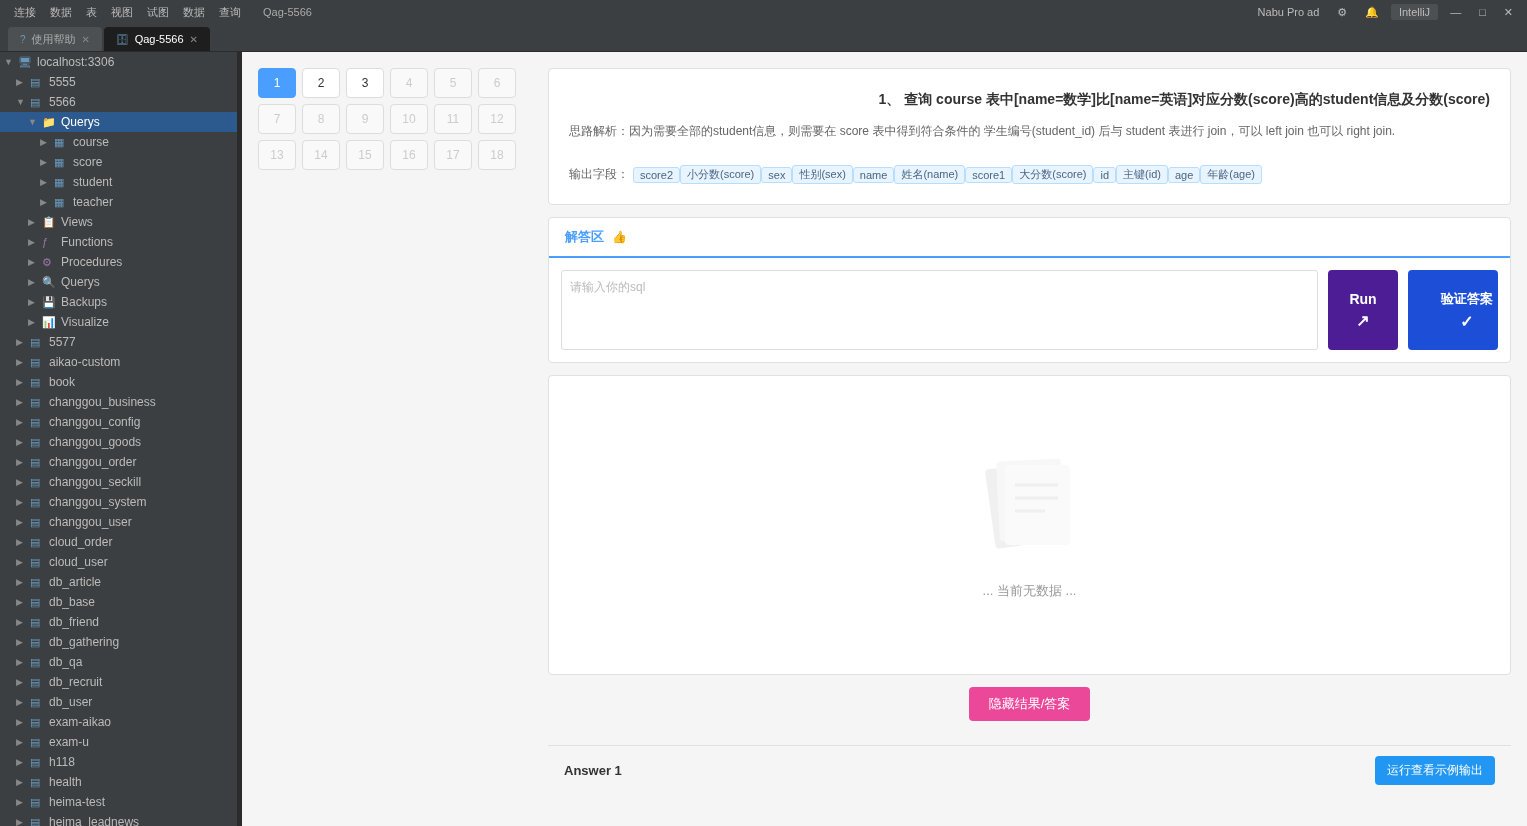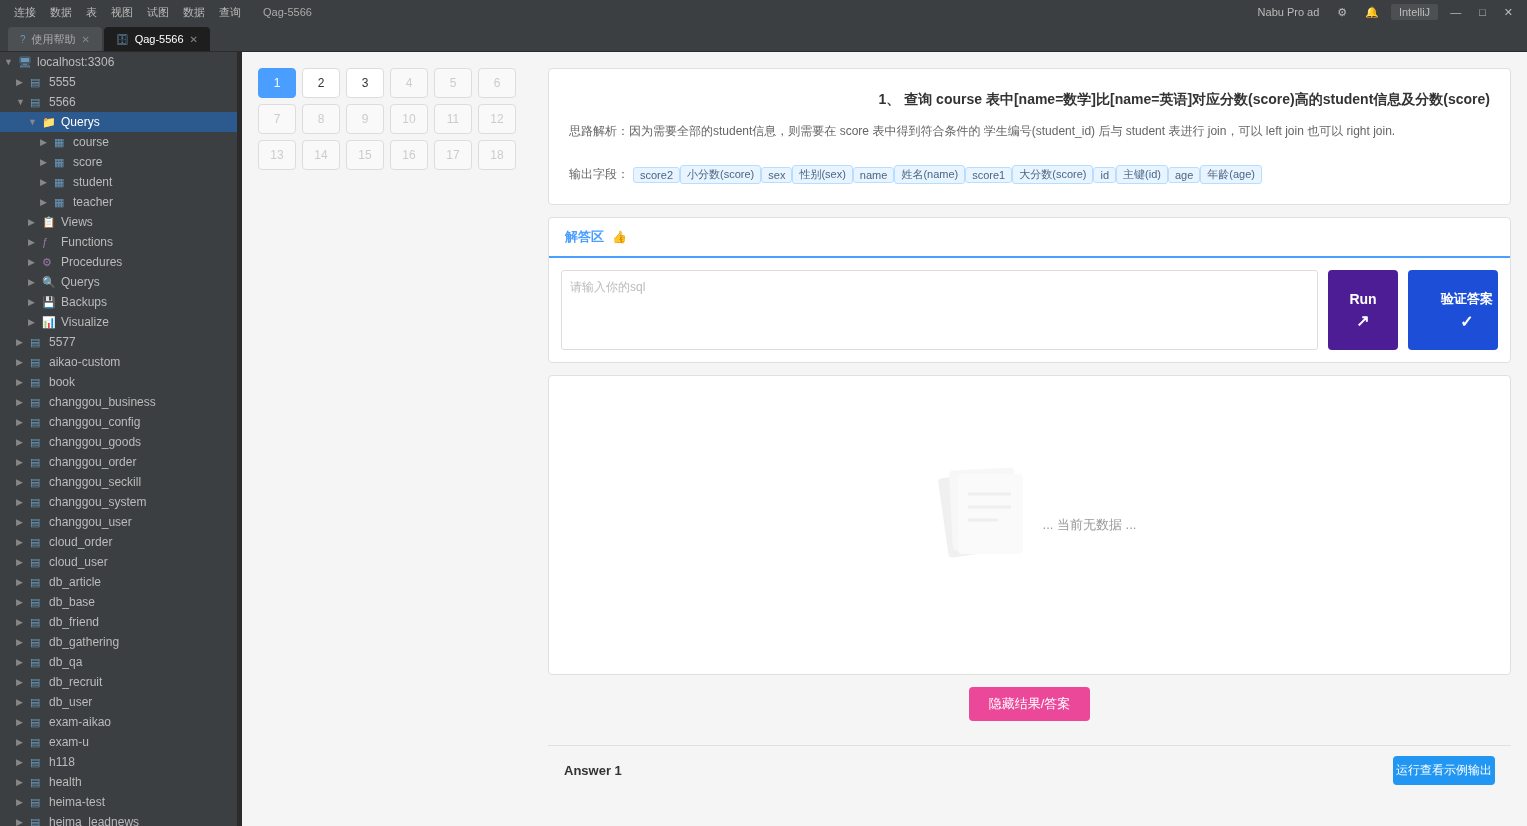--- a/index.html
+++ b/index.html
@@ -306,21 +306,21 @@
     }
 
     
     .result-area {
       background: #fff;
       border: 1px solid #e0e0e0;
       border-radius: 4px;
       min-height: 300px;
       margin-bottom: 12px;
       display: flex;
-      flex-direction: row;
+      flex-direction: column;
       align-items: center;
       justify-content: center;
       color: #bbb;
     }
 
     .empty-icon {
       width: 120px;
       height: 120px;
       margin-bottom: 12px;
       opacity: 0.3;
@@ -354,21 +354,21 @@
       font-weight: bold;
       color: #333;
     }
 
     .run-example-btn {
       margin-left: auto;
       background: #2196f3;
       color: #fff;
       border: none;
       border-radius: 4px;
-      padding: 6px 3px;
+      padding: 6px 12px;
       cursor: pointer;
       font-size: 12px;
     }
 
     
     .content-area::-webkit-scrollbar { width: 8px; height: 8px; }
     .content-area::-webkit-scrollbar-track { background: #f0f0f0; }
     .content-area::-webkit-scrollbar-thumb { background: #ccc; border-radius: 4px; }
 
     .right-panel::-webkit-scrollbar { width: 6px; }

